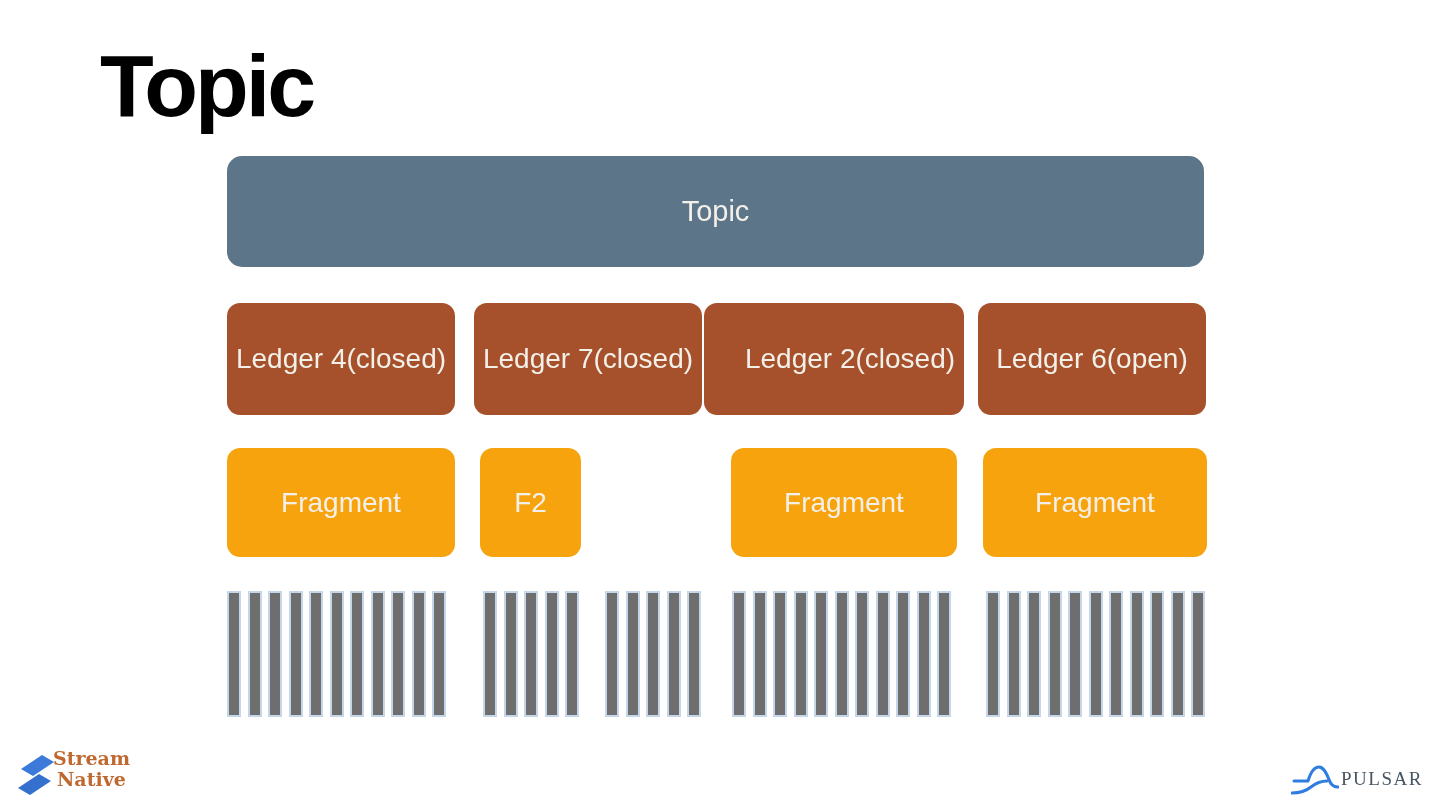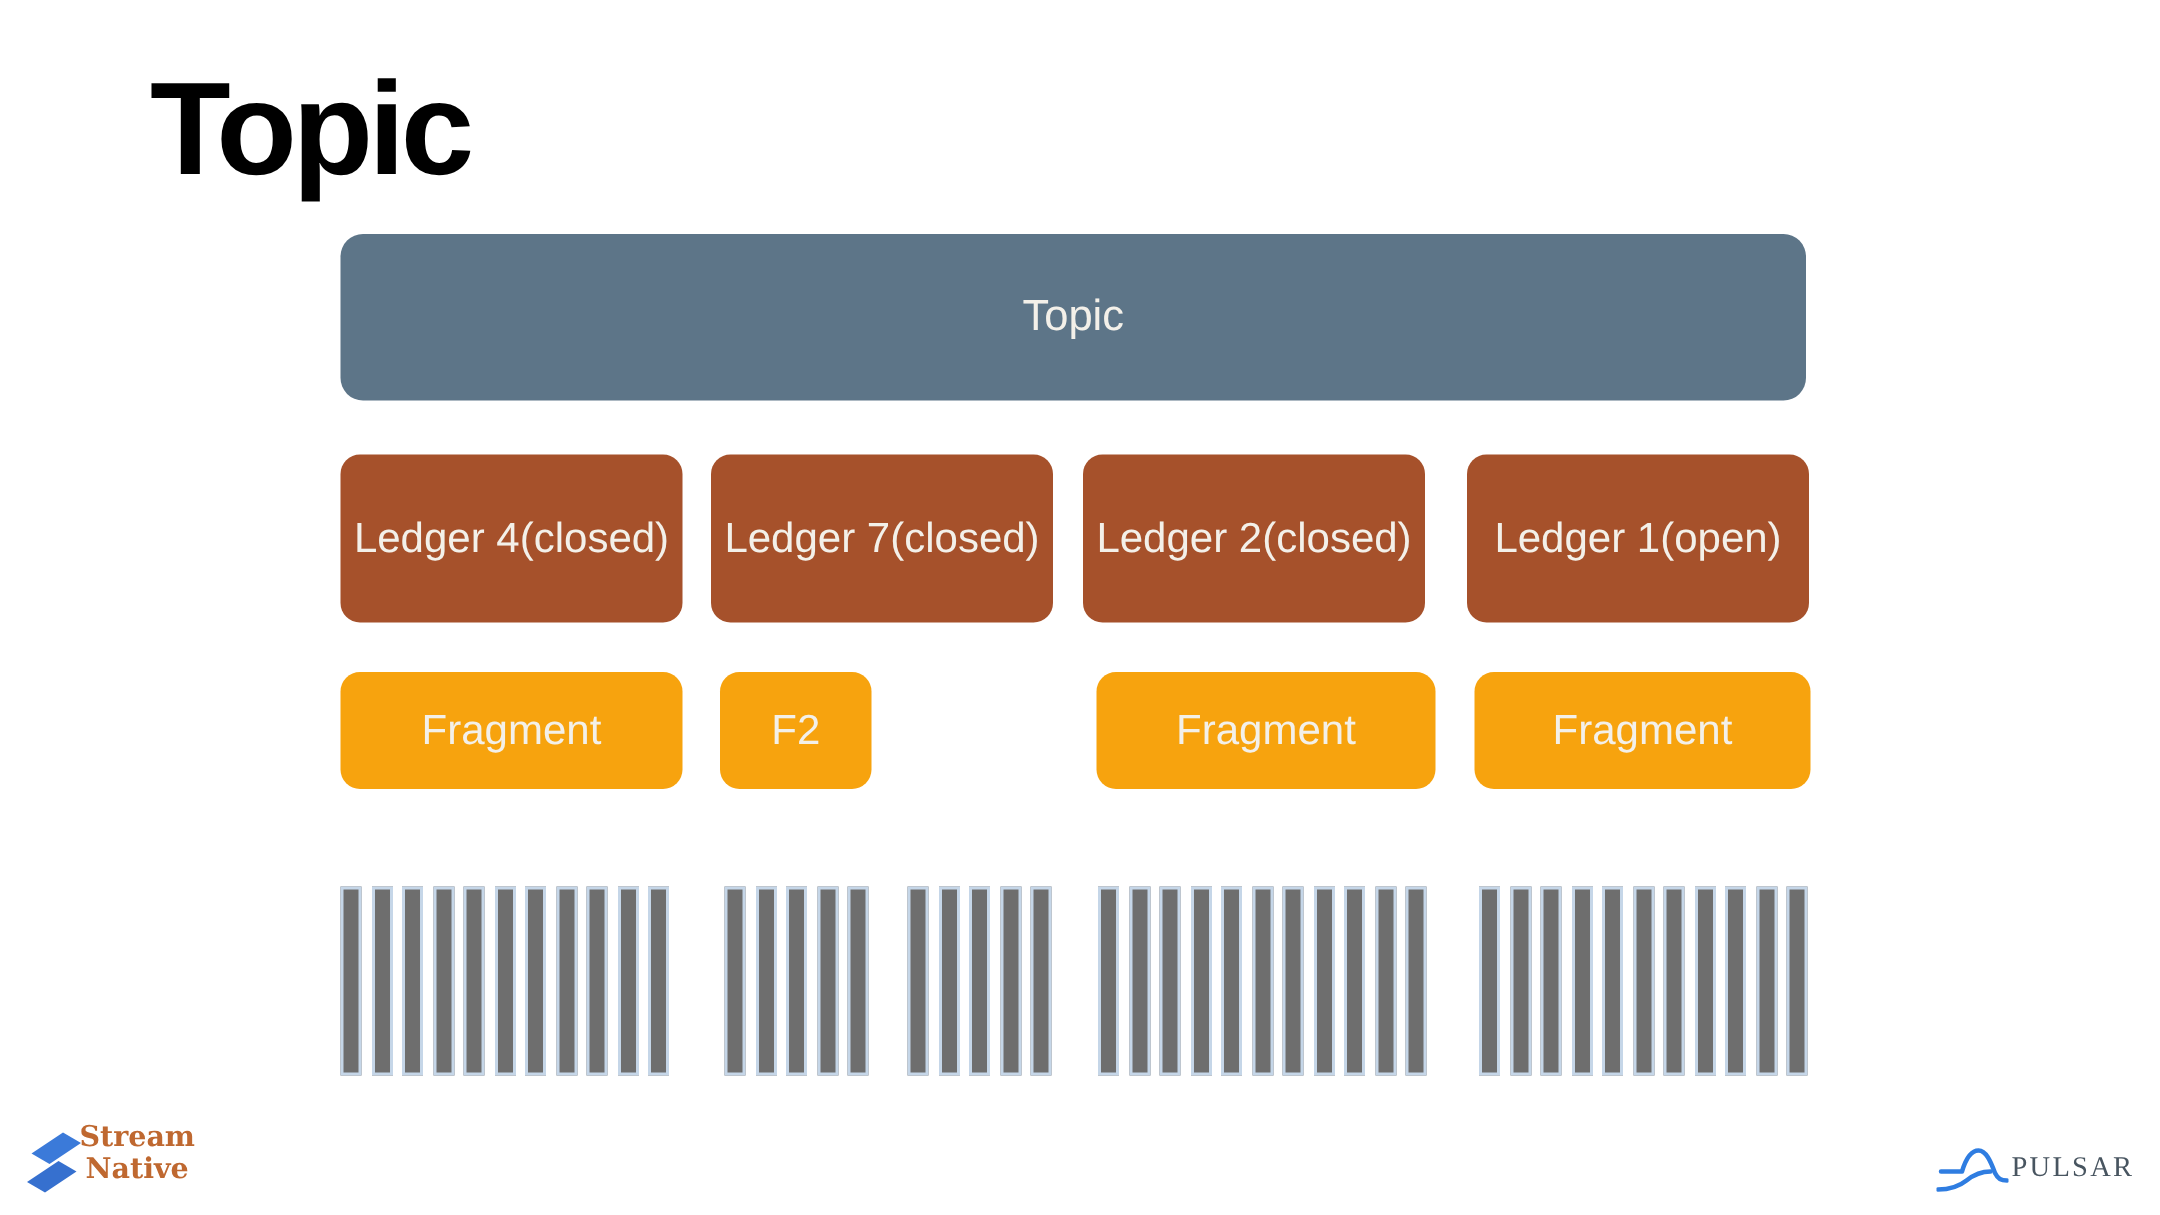--- a/index.html
+++ b/index.html
@@ -40,27 +40,27 @@
     background: var(--ledger-box, #a6512b);
     border-radius: 13px;
     display: flex; flex-direction: row;
     align-items: center; justify-content: center;
     color: var(--box-text, #f3f0e9);
     font-size: 28px; line-height: 34px;
     text-align: center;
   }
   .ledger-1 { left: 227px; }
   .ledger-2 { left: 474px; }
-  .ledger-3 { left: 722px; }
+  .ledger-3 { left: 704px; padding-left: 32px; }
   .ledger-4 { left: 978px; }
 
   
   .fragment-box {
     position: absolute;
-    top: 448px; height: 78px;
+    top: 448px; height: 109px;
     background: var(--fragment-box, #f7a30e);
     border-radius: 13px;
     display: flex; align-items: center; justify-content: center;
     color: var(--box-text, #f3f0e9);
     font-size: 28px;
   }
   .frag-1 { left: 227px; width: 228px; }
   .frag-2 { left: 480px; width: 101px; border-radius: 13px; }
   .frag-3 { left: 602px; width: 101px; }
   .frag-4 { left: 731px; width: 226px; }
@@ -129,21 +129,21 @@
   </div>
   <div class="ledger-box ledger-2">
     <span>Ledger 7</span>
     <span>(closed)</span>
   </div>
   <div class="ledger-box ledger-3">
     <span>Ledger 2</span>
     <span>(closed)</span>
   </div>
   <div class="ledger-box ledger-4">
-    <span>Ledger 1</span>
+    <span>Ledger 6</span>
     <span>(open)</span>
   </div>
 
   <div class="fragment-box frag-1">
     <span>Fragment</span>
   </div>
   <div class="fragment-box frag-2">
     <span>F2</span>
   </div>
   <div class="fragment-box frag-4">

